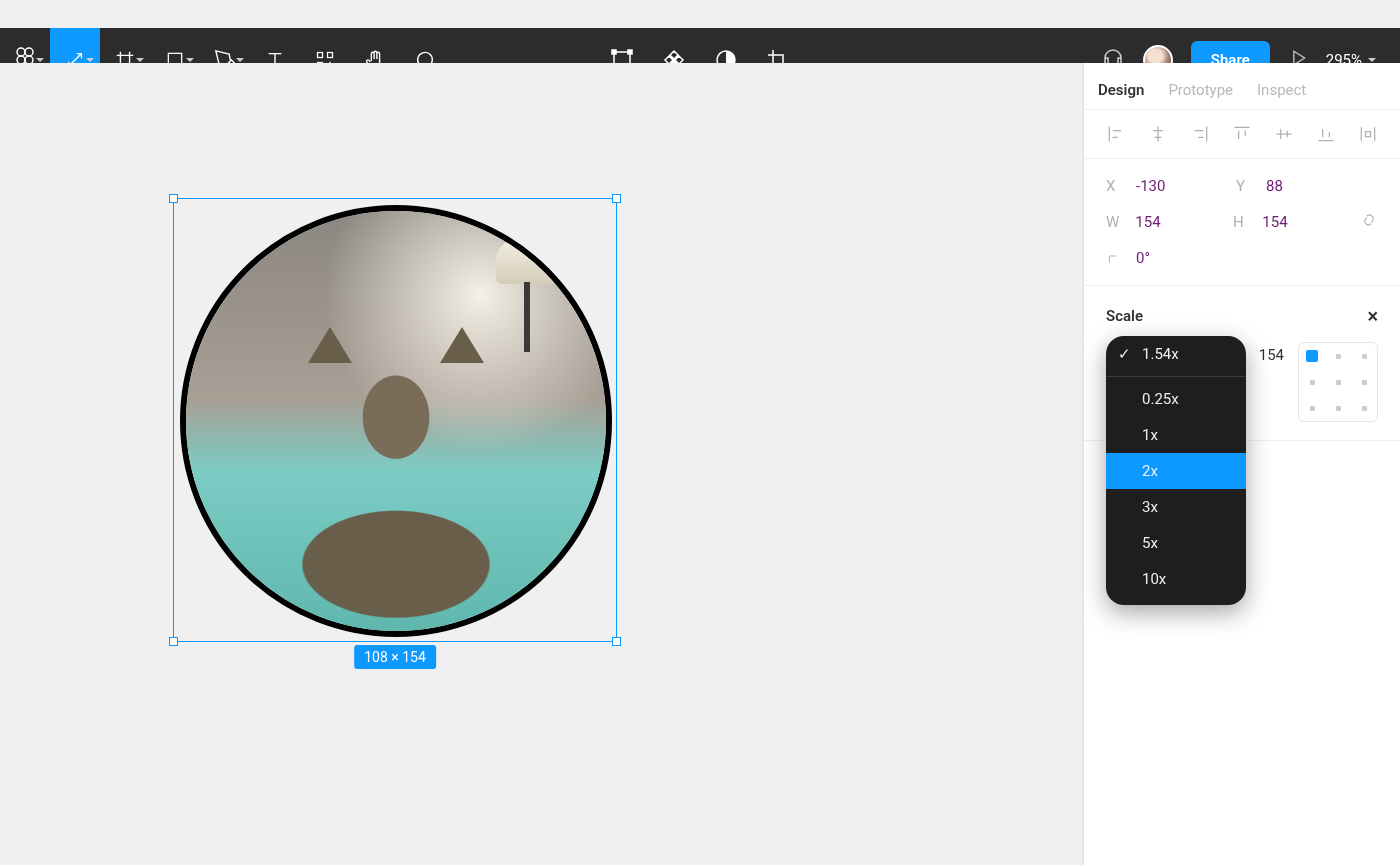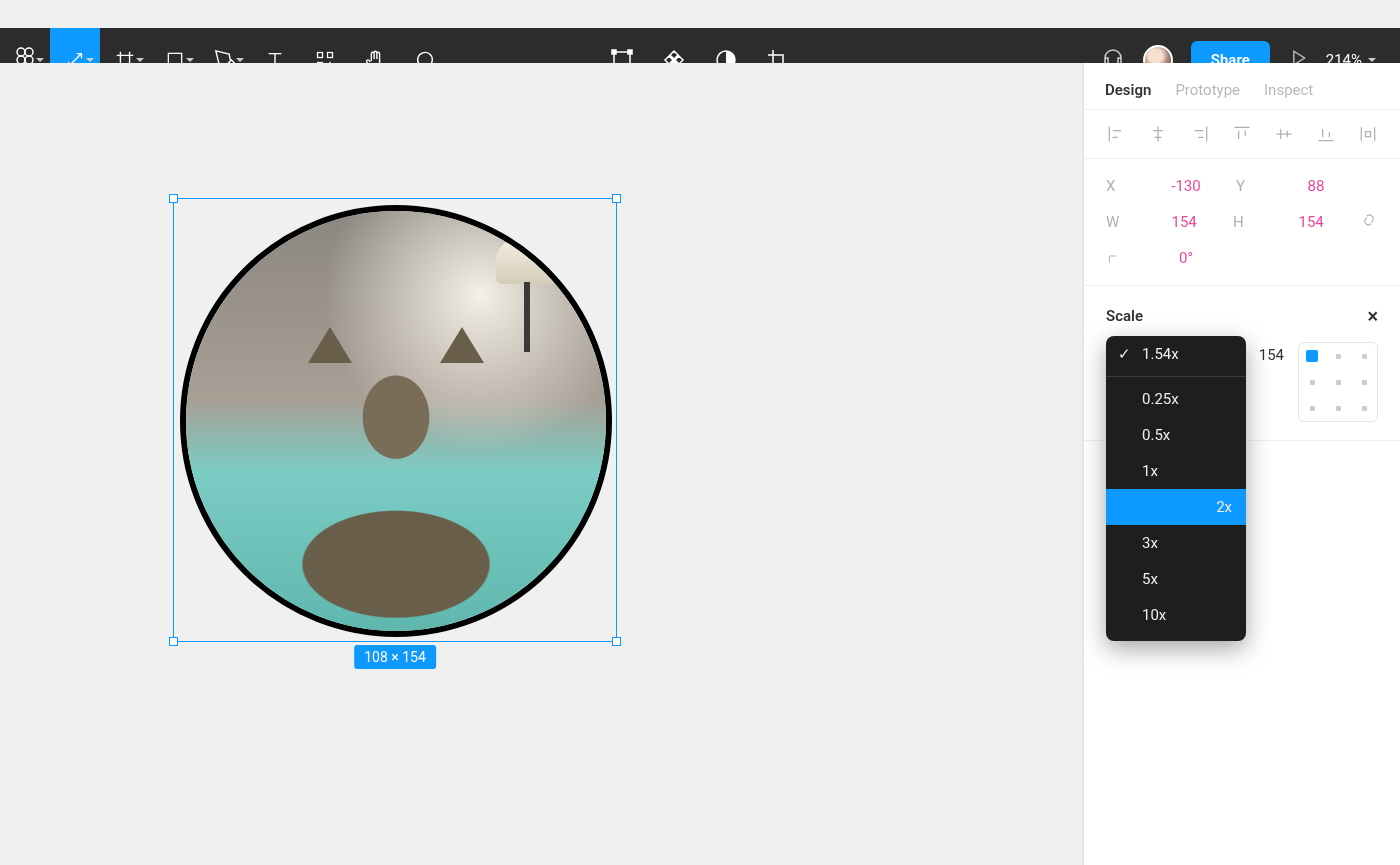--- a/index.html
+++ b/index.html
@@ -38,46 +38,46 @@
 .cat::before, .cat::after { content:''; position:absolute; top:-8%; width:0; height:0; border:22px solid transparent; border-bottom:36px solid #6b614f; }
 .cat::before{ left:20%;} .cat::after{ right:20%;}
 .lamp { position:absolute; right:12%; top:6%; width:60px; height:90px; }
 .lamp::before{content:'';position:absolute;top:0;left:0;right:0;height:48px;background:linear-gradient(180deg,#f5f0e4,#d4ccb9);border-radius:50% 50% 10% 10%;}
 .lamp::after{content:'';position:absolute;top:46px;left:48%;width:6px;height:70px;background:#3a3a3a;}
 
 .dim-badge { position:absolute; left:50%; transform:translateX(-50%); bottom:-28px; background:#0d99ff; color:#fff; font-size:14px; padding:4px 10px; border-radius:3px; }
 
 
 .panel { position:absolute; top:63px; right:0; width:317px; bottom:0; background:#fff; border-left:1px solid #e6e6e6; color:#333;}
-.tabs { display:flex; gap:24px; padding:18px 21px 10px; font-size:15px; color:#b8b8b8; border-bottom:1px solid #eee;}
+.tabs { display:flex; gap:24px; padding:18px 14px 10px; font-size:15px; color:#b8b8b8; border-bottom:1px solid #eee;}
 .tab.active { color:#333; font-weight:600;}
 .align-row { display:flex; gap:22px; padding:14px 22px; border-bottom:1px solid #eee;}
 .al-ic { width:20px; height:20px; stroke:#b0b0b0; fill:none; stroke-width:1.5;}
 .props { padding:18px 22px 18px; border-bottom:1px solid #eee; font-size:15px;}
 .prow { display:flex; align-items:center; margin-bottom:16px; }
 .plabel { color:#b0b0b0; width:30px; }
-.pval { color:#ec4899; width:100px;text-align:center;}
+.pval { color:#701a75; width:100px;}
 .link-ic { margin-left:auto; }
 .angle-ic { color:#b0b0b0; display:inline-flex; width:30px;}
 
 .scale-sec { padding:18px 22px; position:relative; border-bottom:1px solid #eee;}
 .scale-head { display:flex; align-items:center; justify-content:space-between; font-weight:600; font-size:15px; margin-bottom:14px;}
 .close-x { cursor:pointer; font-size:20px; color:#333;}
 .scale-row { display:flex; gap:14px; align-items:flex-start;}
 .scale-val { font-size:15px; margin-top:4px;}
 .constraint-box { width:80px; height:80px; border:1px solid #e4e4e4; border-radius:6px; position:relative; display:grid; grid-template-columns:repeat(3,1fr); grid-template-rows:repeat(3,1fr);}
 .cdot { width:5px; height:5px; background:#ccc; place-self:center; border-radius:1px;}
 .csquare { width:12px; height:12px; background:#0d99ff; border-radius:2px; place-self:center;}
 
 
-.dropdown-menu { position:absolute; left:22px; top:50px; width:140px; background:#1e1e1e; border-radius:8px; z-index:20; box-shadow:0 8px 24px rgba(0,0,0,0.35); overflow:hidden; padding-bottom:8px;}
+.dropdown-menu { position:absolute; left:22px; top:50px; width:140px; background:#1e1e1e; border-radius:18px; z-index:20; box-shadow:0 8px 24px rgba(0,0,0,0.35); overflow:hidden; padding-bottom:8px;}
 .dd-item { color:#eee; font-size:15px; padding:9px 14px 9px 36px; cursor:pointer; position:relative;}
 .dd-item.checked::before { content:'✓'; position:absolute; left:12px; }
 .dd-sep { height:1px; background:#3a3a3a; margin:4px 0;}
-.dd-item.highlight { background:#0d99ff;text-align:right;}
+.dd-item.highlight { background:#0d99ff;}
 .cursor-arrow { position:absolute; width:0;height:0; border-left:8px solid #000; border-top:5px solid transparent; border-bottom:5px solid transparent; transform:rotate(-45deg);}
 .cursor-arrow::after{content:'';position:absolute;left:-7px;top:-4px;width:0;height:0;border-left:7px solid #fff;border-top:4px solid transparent;border-bottom:4px solid transparent;}
 </style>
 </head>
 <body>
 
 <div class="toolbar">
   <div class="tb-left">
     <div class="tb-btn dropdown">
       <svg width="18" height="26" viewBox="0 0 18 26">
@@ -163,21 +163,21 @@
 
   <div class="tb-right">
     <div><svg width="24" height="24" viewBox="0 0 24 24" stroke="#ccc" fill="none" stroke-width="1.5">
           <path d="M4 14v-2a8 8 0 0116 0v2M4 14a2 2 0 012-2h1v7H6a2 2 0 01-2-2v-3zM20 14a2 2 0 00-2-2h-1v7h1a2 2 0 002-2v-3z"></path>
         </svg></div>
     <div class="avatar"></div>
     <div class="share-btn">Share</div>
     <div><svg width="20" height="20" viewBox="0 0 24 24" stroke="#ccc" fill="none" stroke-width="1.5">
           <path d="M7 4l13 8-13 8V4z"></path>
         </svg></div>
-    <div class="zoom">214%</div>
+    <div class="zoom">295%</div>
   </div>
 </div>
 
 <div class="canvas">
   <div class="sel-box">
     <div class="circle-clip">
       <div class="photo">
         <div class="lamp"></div>
         <div class="cat"></div>
       </div>
@@ -266,21 +266,20 @@
           <div class="cdot"></div>
           <div class="cdot"></div>
       </div>
     </div>
 
     <div class="dropdown-menu">
       <div class="dd-item checked">1.54x</div>
       <div class="dd-sep"></div>
       <div id="dd-options">
           <div class="dd-item">0.25x</div>
-          <div class="dd-item">0.5x</div>
           <div class="dd-item">1x</div>
           <div class="dd-item highlight">2x</div>
           <div class="dd-item">3x</div>
           <div class="dd-item">5x</div>
           <div class="dd-item">10x</div>
         </div>
     </div>
   </div>
 </div>
 

